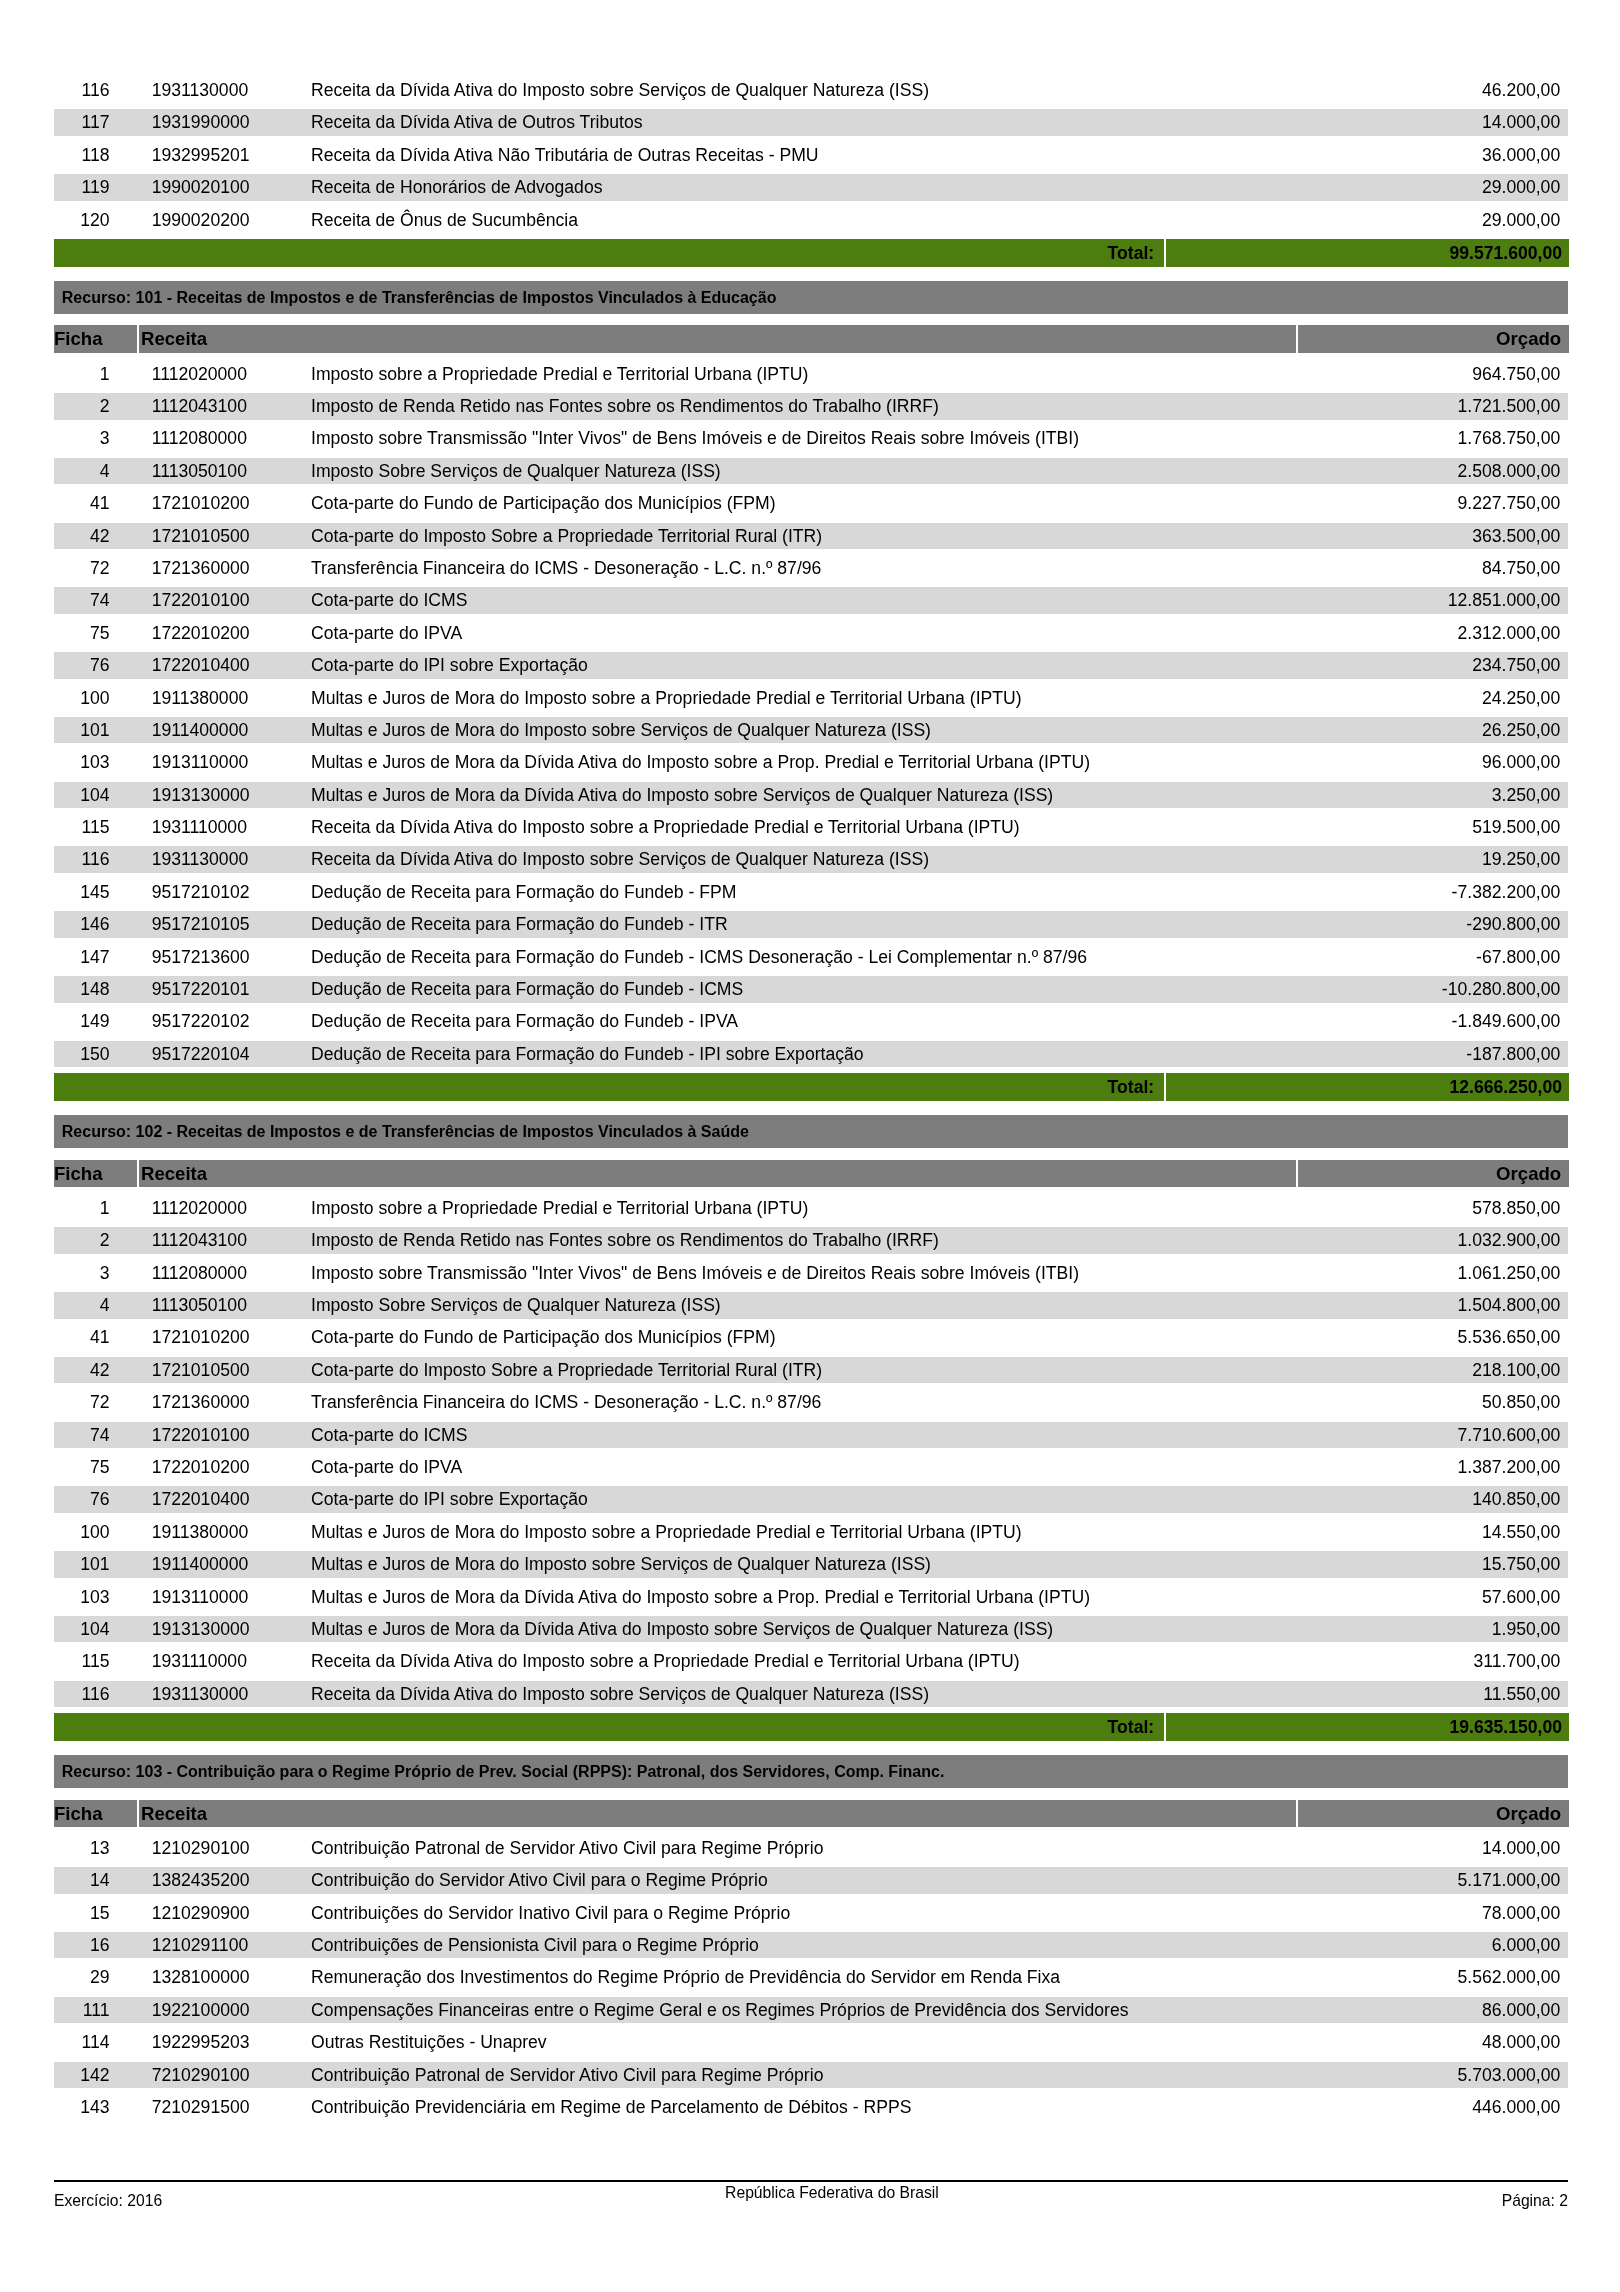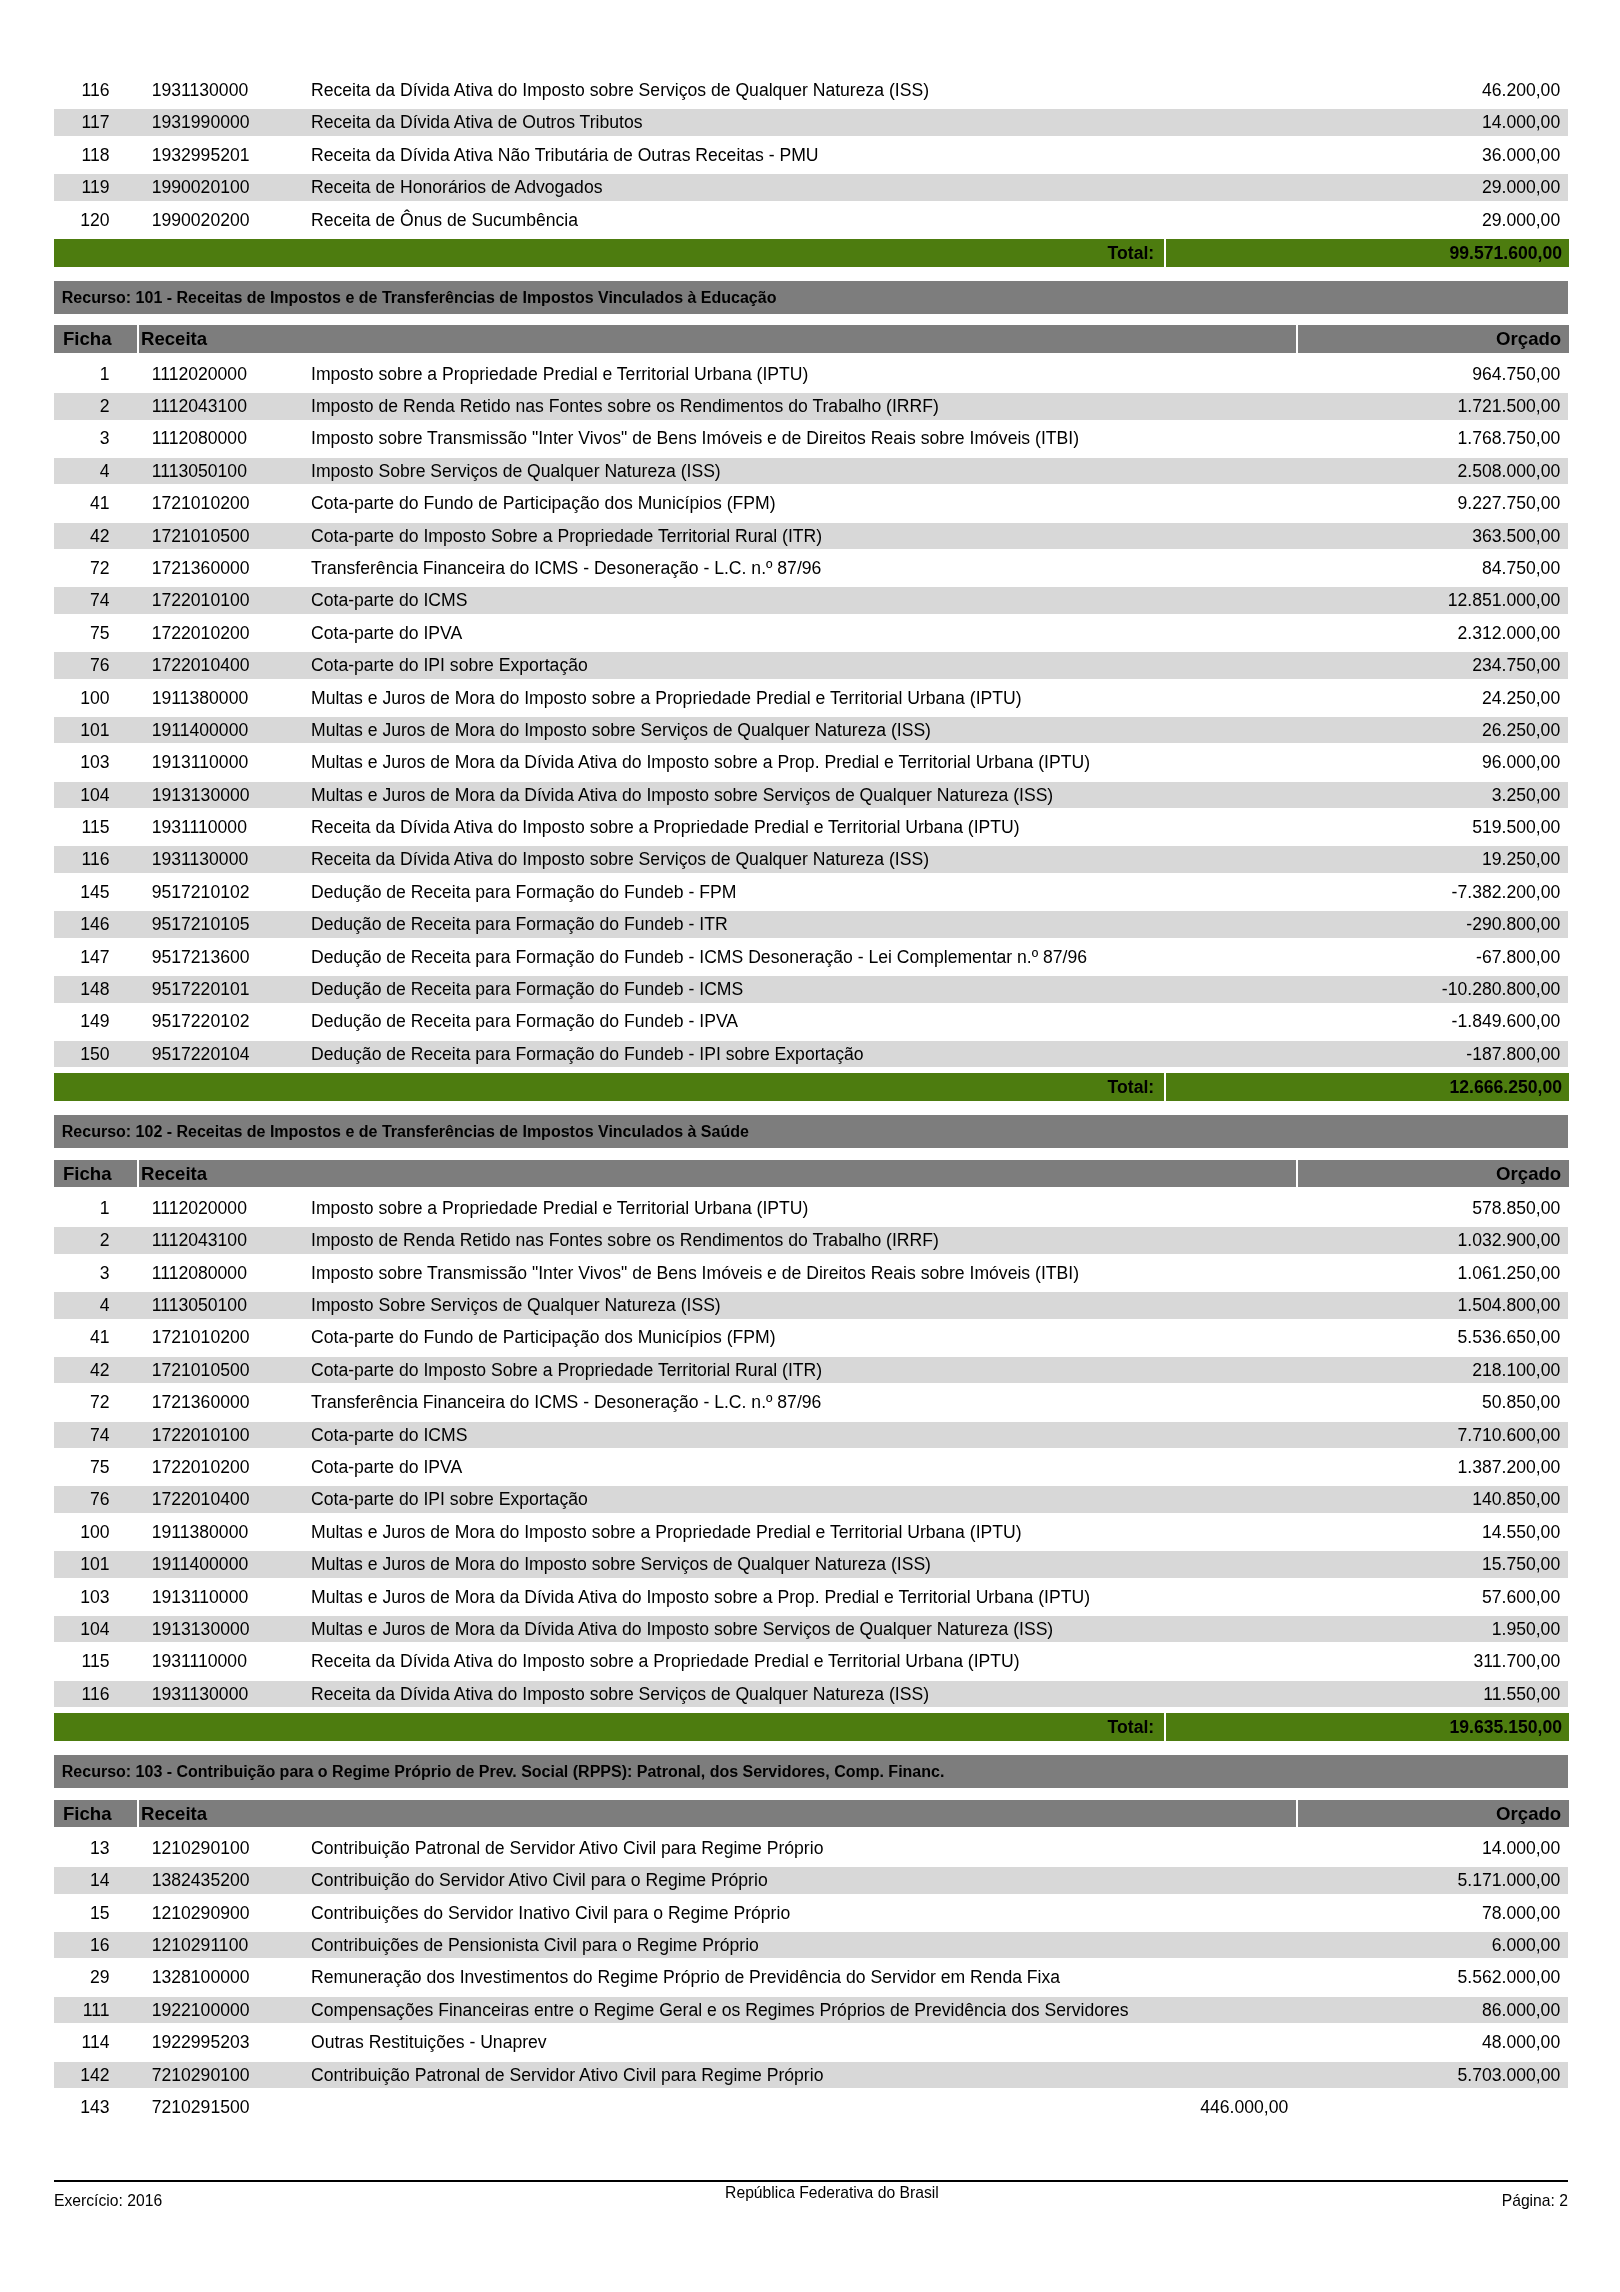--- a/index.html
+++ b/index.html
@@ -66,21 +66,21 @@
     grid-template-columns: 83px 1157px 271px;
     column-gap: 2px;
     height: 27.4px;
     line-height: 27.4px;
     font-size: 18.6px;
     font-weight: bold;
     margin-top: 11.8px;
     margin-bottom: 7.8px;
   }
   .thead > div { background: #7d7d7d; }
-  .thead .h-ficha   { padding-left: 9px; }
+  .thead .h-ficha   { padding-left: 0; }
   .thead .h-receita { padding-left: 2px; }
   .thead .h-orcado  { text-align: right; padding-right: 7.8px; }
   
   .footer {
     position: absolute;
     left: 54px;
     top: 2180px;
     width: 1514px;
     border-top: 2px solid #000;
   }
@@ -503,20 +503,21 @@
   <div class="row band">
     <div class="c-ficha">142</div>
     <div class="c-code">7210290100</div>
     <div class="c-desc">Contribuição Patronal de Servidor Ativo Civil para Regime Próprio</div>
     <div class="c-val">5.703.000,00</div>
   </div>
 
   <div class="row">
     <div class="c-ficha">143</div>
     <div class="c-code">7210291500</div>
+    <div class="c-desc">Contribuição Previdenciária em Regime de Parcelamento de Débitos - RPPS</div>
     <div class="c-val">446.000,00</div>
   </div>
 </div>
 
   </div>
 </div>
 
   <div class="footer">
     <div class="footer-row">
       <span>Exercício: 2016</span>

